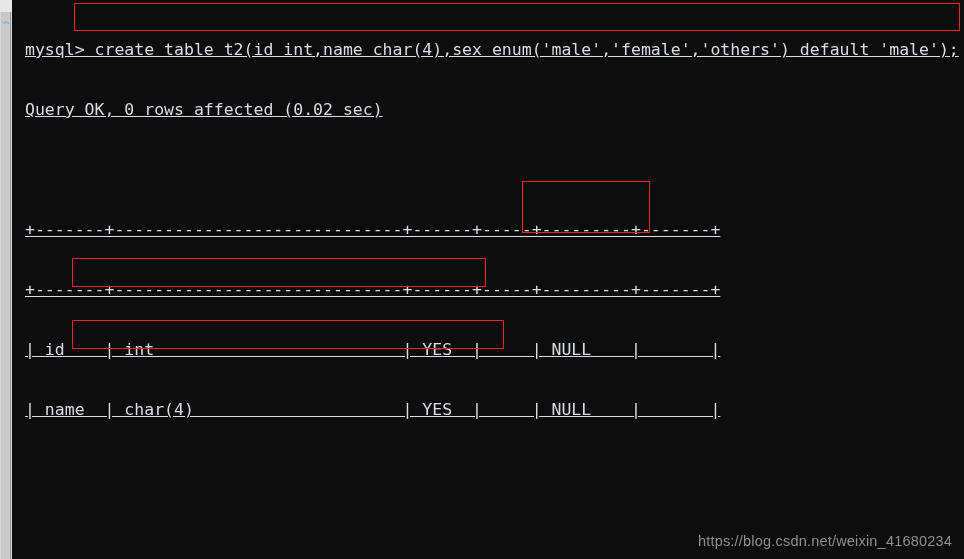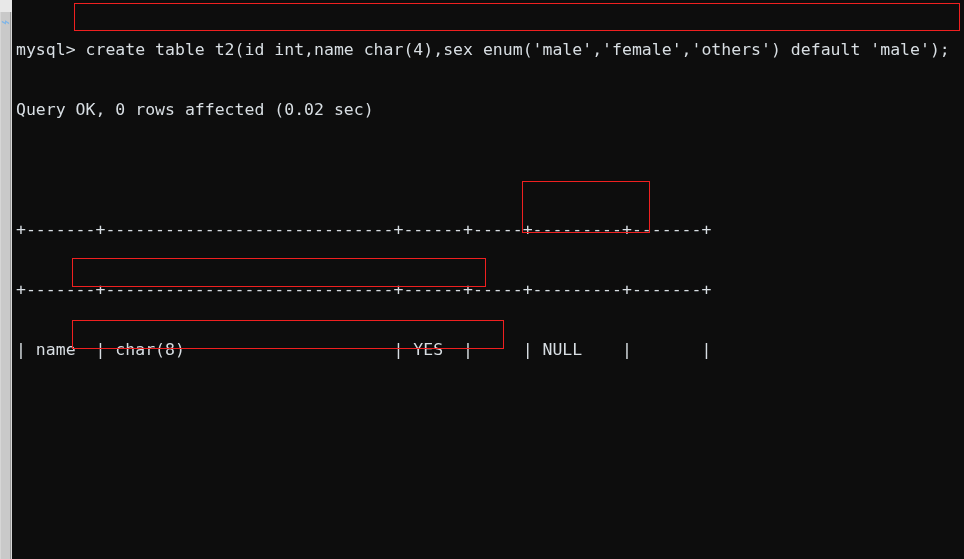--- a/index.html
+++ b/index.html
@@ -57,21 +57,22 @@
     width: 952px;
     height: 559px;
     color: #d8dee3;
     font-size: 16.5px;
     line-height: 20px;
     white-space: pre;
     letter-spacing: 0px;
   }
   .ln {
     height: 20px;
-    padding-left: 4px;
+    padding-left: 13px;
+    text-decoration: underline;
   }
   .blank { height: 20px; }
   
   .redbox {
     position: absolute;
     border: 1.6px solid #ef2020;
     box-sizing: border-box;
     pointer-events: none;
     background: transparent;
   }
@@ -95,21 +96,22 @@
     <div id="scroll-cap"></div>
   </div>
   <div id="cursor-glyph">⌁</div>
 
   <div id="term">
     <div class="ln">mysql&gt; create table t2(id int,name char(4),sex enum('male','female','others') default 'male');</div>
     <div class="ln">Query OK, 0 rows affected (0.02 sec)</div>
     <div class="blank"></div>
     <div class="ln">+-------+-----------------------------+------+-----+---------+-------+</div>
     <div class="ln">+-------+-----------------------------+------+-----+---------+-------+</div>
-    <div class="ln">| name  | char(8)                     | YES  |     | NULL    |       |</div>
+    <div class="ln">| id    | int                         | YES  |     | NULL    |       |</div>
+    <div class="ln">| name  | char(4)                     | YES  |     | NULL    |       |</div>
     
     
     
     
     
     
     
     
     
     
@@ -124,14 +126,15 @@
   </div>
 
   <div class="redbox" style="left:74px; top:3px; width:886px; height:28px;"></div>
 
   <div class="redbox" style="left:522px; top:181px; width:128px; height:52px;"></div>
 
   <div class="redbox" style="left:72px; top:258px; width:414px; height:29px;"></div>
 
   <div class="redbox" style="left:72px; top:320px; width:432px; height:29px;"></div>
 
+  <div id="watermark">https://blog.csdn.net/weixin_41680234</div>
 
 </div>
 
 </body></html>

